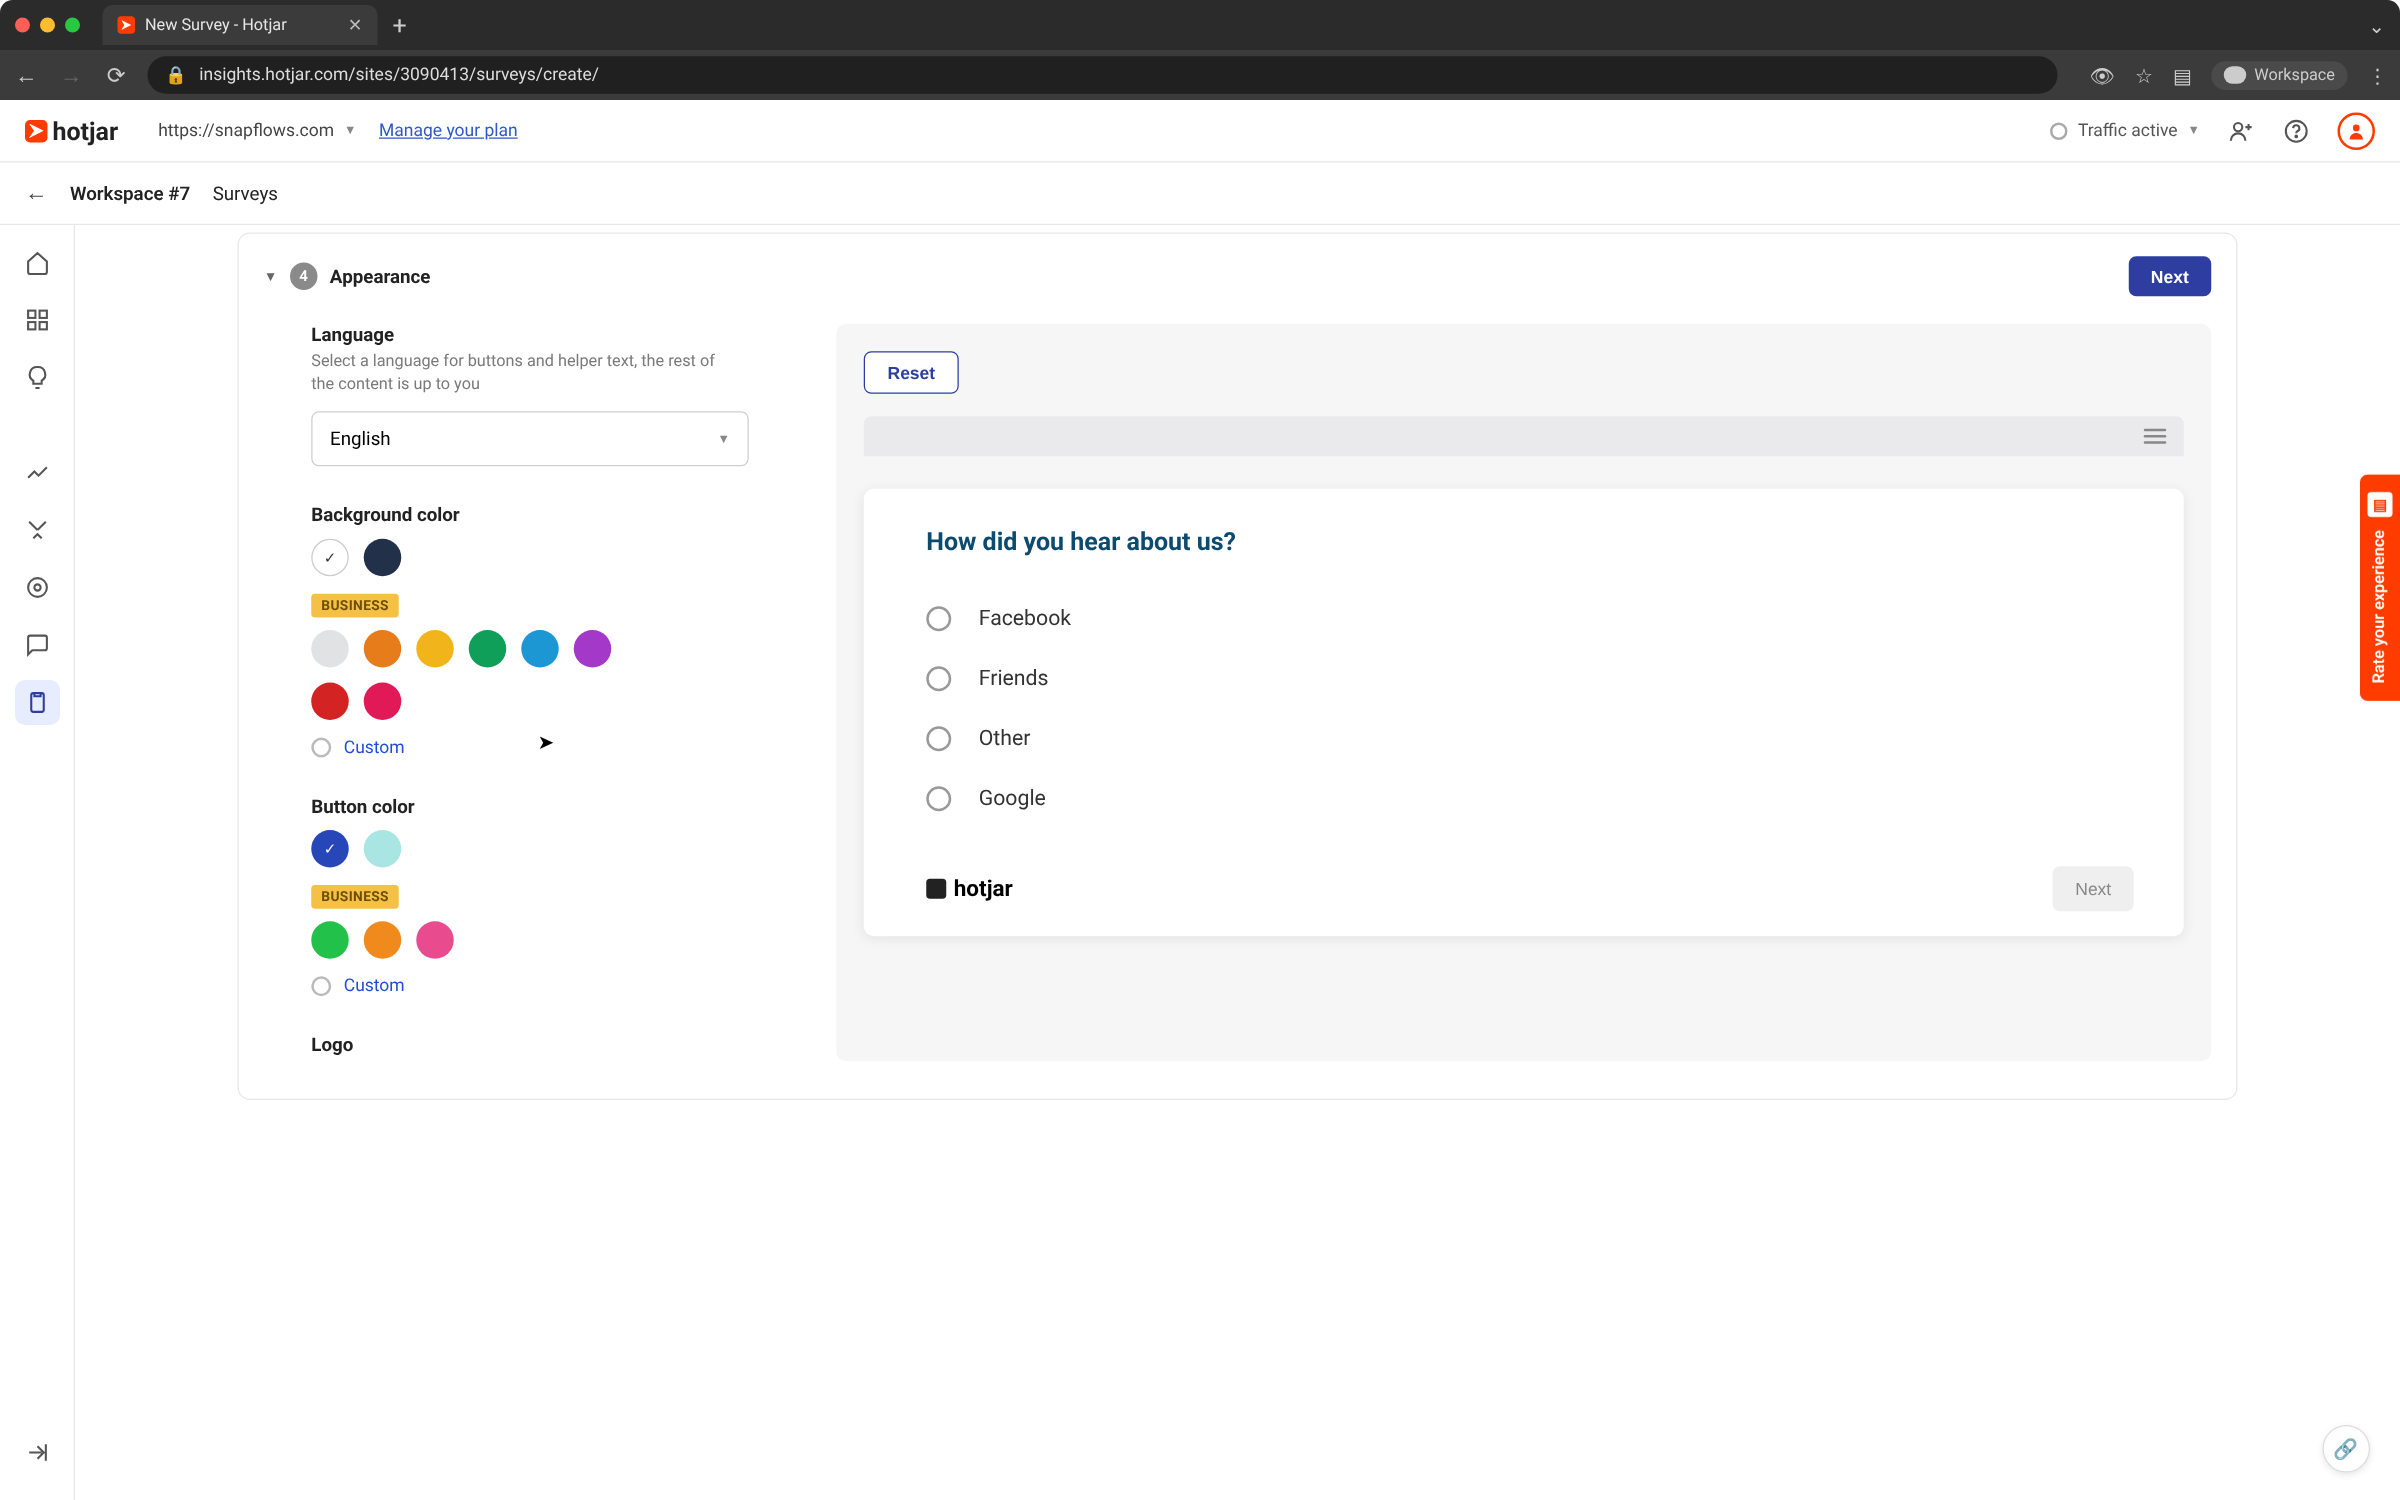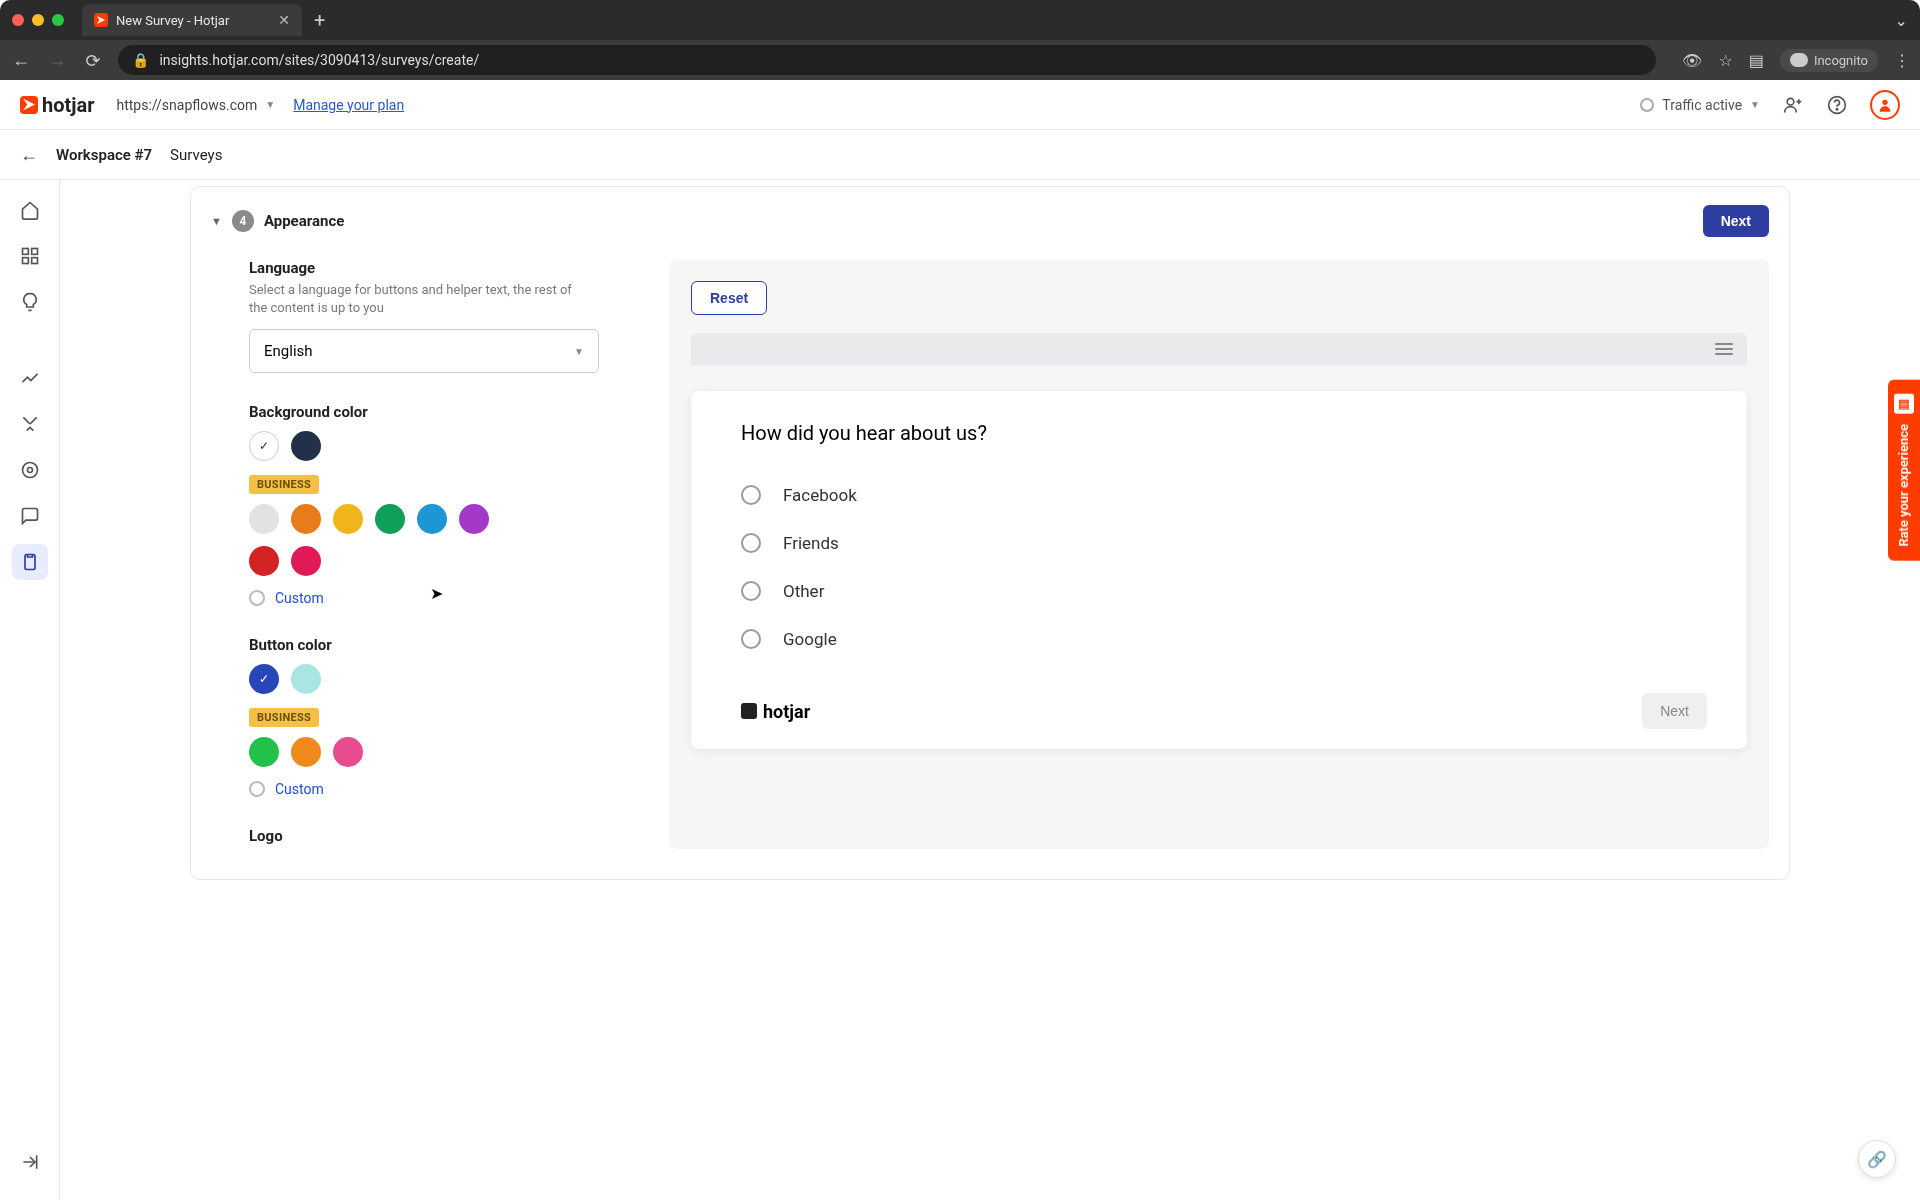--- a/index.html
+++ b/index.html
@@ -97,21 +97,21 @@
   }
   .logo .flame {
     width: 18px; height: 18px; background: #ff3c00;
     border-radius: 4px; transform: rotate(0deg);
     position:relative;
   }
   .logo .flame::after{
     content:""; position:absolute; inset:3px;
     background:#fff; clip-path:polygon(0 0,100% 50%,0 100%,35% 50%);
   }
-  .site-switch { display:flex; align-items:center; gap:8px; color:#444; margin-left:4px;}
+  .site-switch { display:flex; align-items:center; gap:8px; color:#444; margin-left:14px;}
   .caret { font-size:10px; color:#888;}
   .manage-plan { color:#2d58c7; text-decoration: underline; font-size:14px;}
   .header-right { margin-left:auto; display:flex; align-items:center; gap:22px; color:#555;}
   .traffic { display:flex; align-items:center; gap:8px;}
   .traffic .dot { width:14px;height:14px;border:2px solid #aaa;border-radius:50%;}
   .avatar { width:30px;height:30px;border-radius:50%; border:2px solid #ff3c00; display:flex;align-items:center;justify-content:center;}
   .avatar svg{width:16px;height:16px;fill:#ff3c00;}
   .icon-btn{width:22px;height:22px;display:flex;align-items:center;justify-content:center;}
 
   
@@ -222,21 +222,21 @@
 
   .survey-card {
     background:#fff; border-radius:0 0 6px 6px;
     padding:30px 40px 20px 50px;
     box-shadow: 0 1px 3px rgba(0,0,0,0.05);
   }
   .survey-card.inner{
     border-radius:8px; margin-top:26px;
     box-shadow:0 2px 10px rgba(0,0,0,0.08);
   }
-  .survey-q { font-weight:400; font-size:20px; color:#000000; margin-bottom:26px;}
+  .survey-q { font-weight:700; font-size:20px; color:#0c4a6e; margin-bottom:26px;}
   .opt { display:flex; align-items:center; gap:22px; padding:14px 0; font-size:17px; color:#333;}
   .opt .ring{ width:20px;height:20px;border:2px solid #999;border-radius:50%;}
   .survey-foot {
     display:flex; justify-content:space-between; align-items:center;
     padding-top:18px; margin-top:12px;
   }
   .survey-foot .brand { display:flex; align-items:center; gap:6px; font-weight:700; font-size:18px;}
   .survey-foot .brand .flame{width:16px;height:16px;}
   .survey-next {
     background:#efefef; color:#888; border:none;
@@ -298,21 +298,21 @@
   <div class="url-field">
     <span>🔒</span>
     <span>insights.hotjar.com/sites/3090413/surveys/create/</span>
   </div>
   <div class="url-right">
     <span>👁</span>
     <span>☆</span>
     <span>▤</span>
     <div class="incognito-badge">
       <span class="mask"></span>
-      <span>Incognito</span>
+      <span>Workspace</span>
     </div>
     <span>⋮</span>
   </div>
 </div>
 
 <div class="app-header">
   <div class="logo">
     <span class="flame"></span>
     <span>hotjar</span>
   </div>

